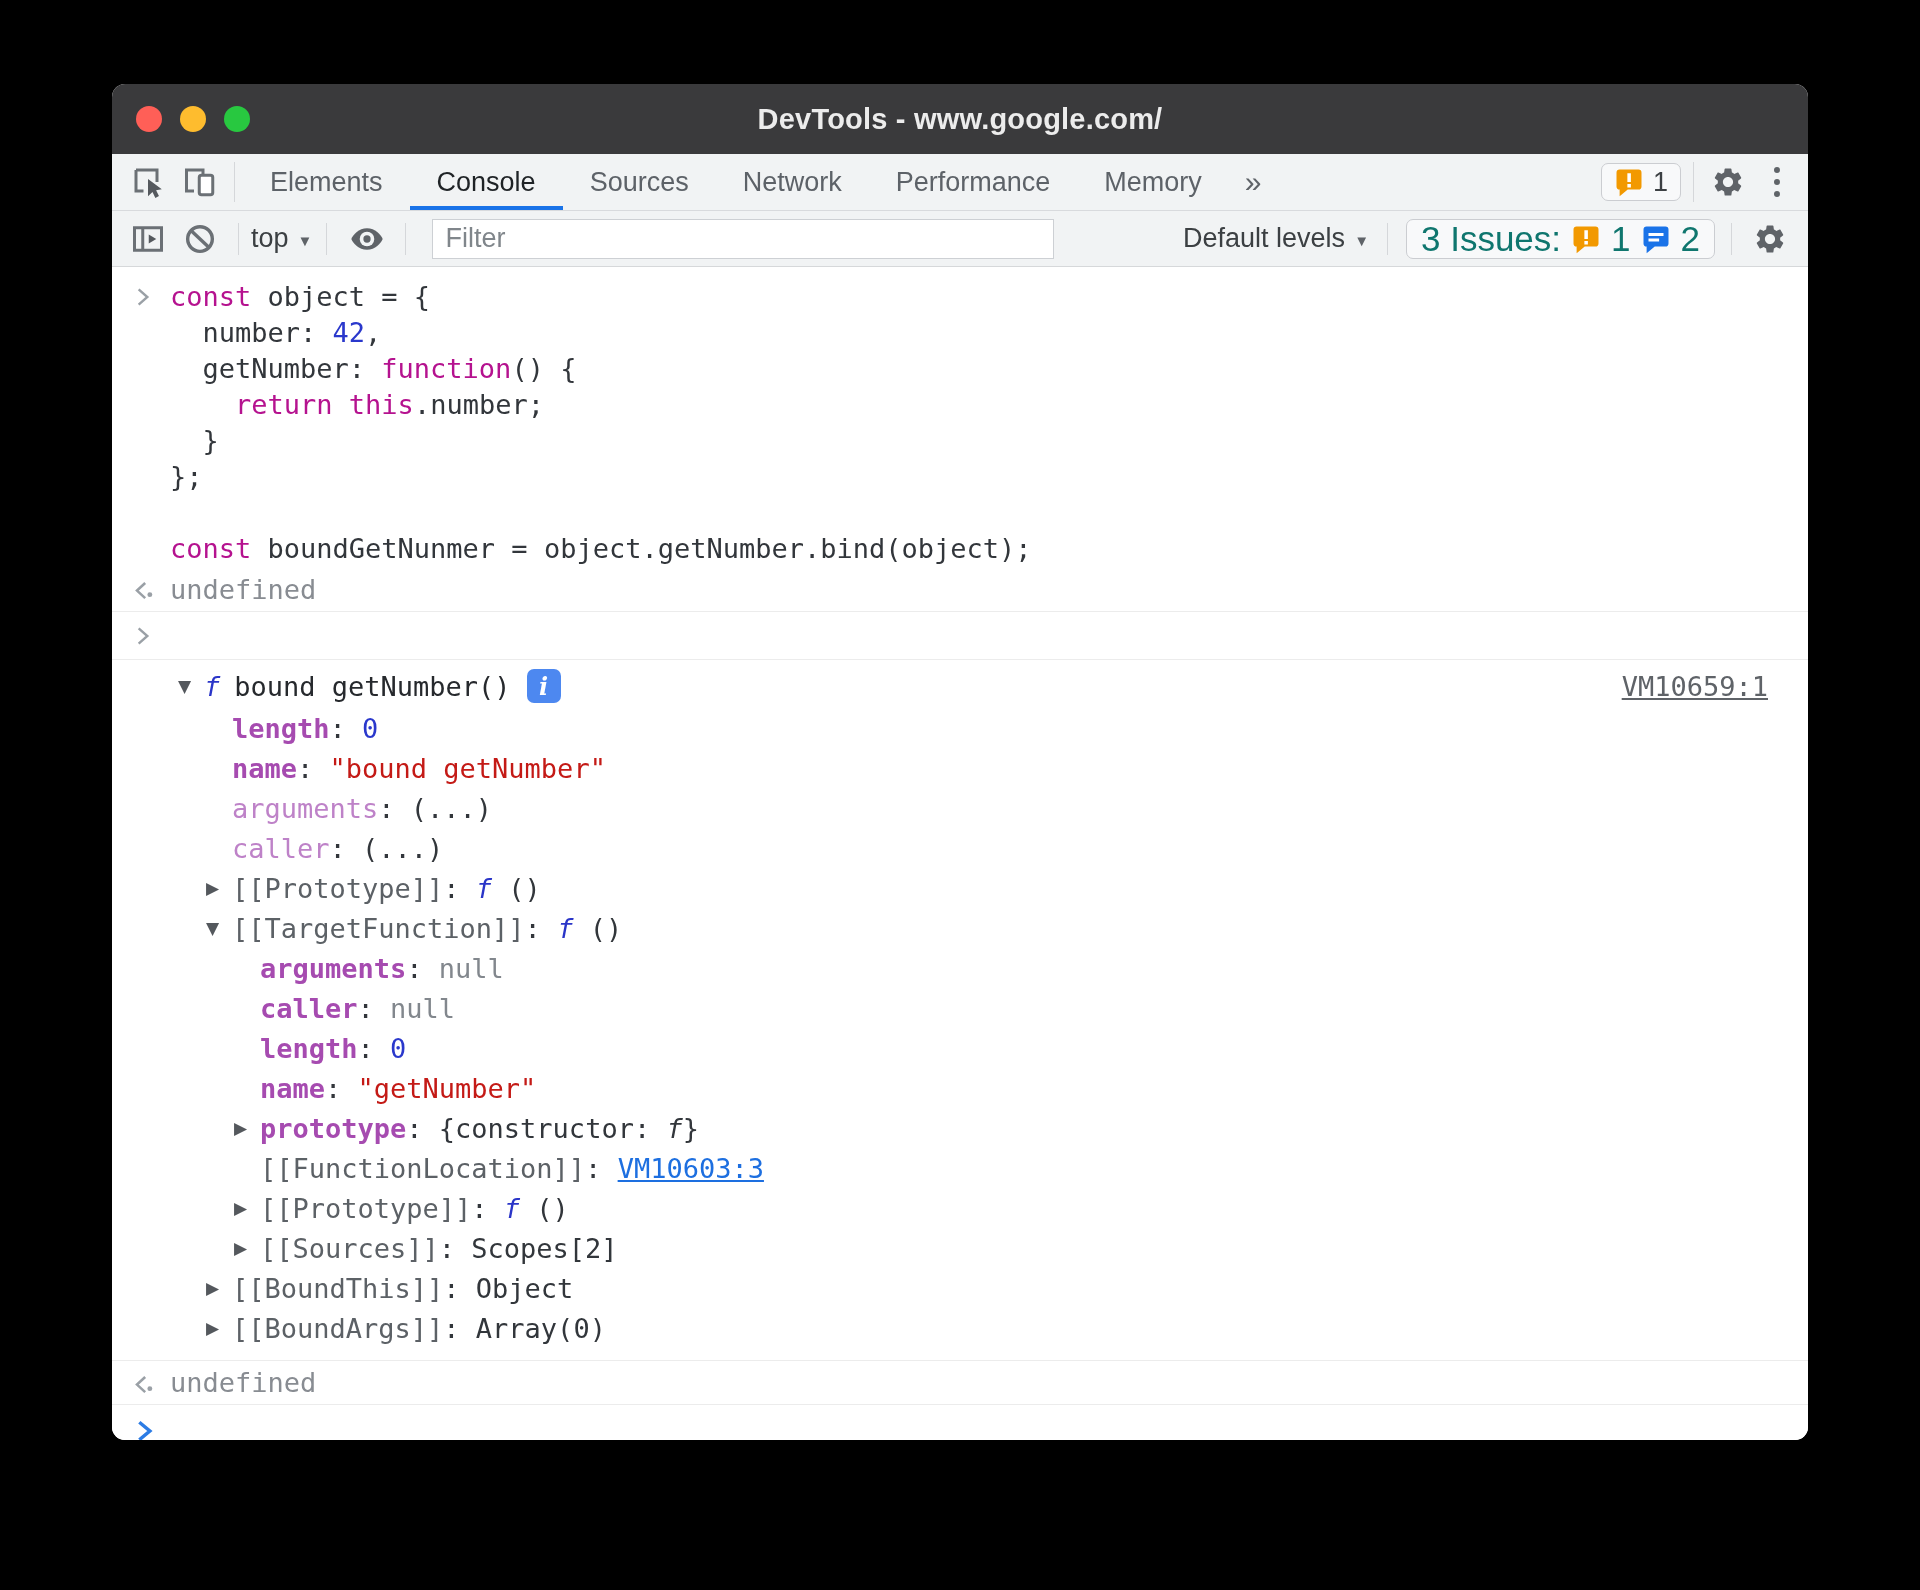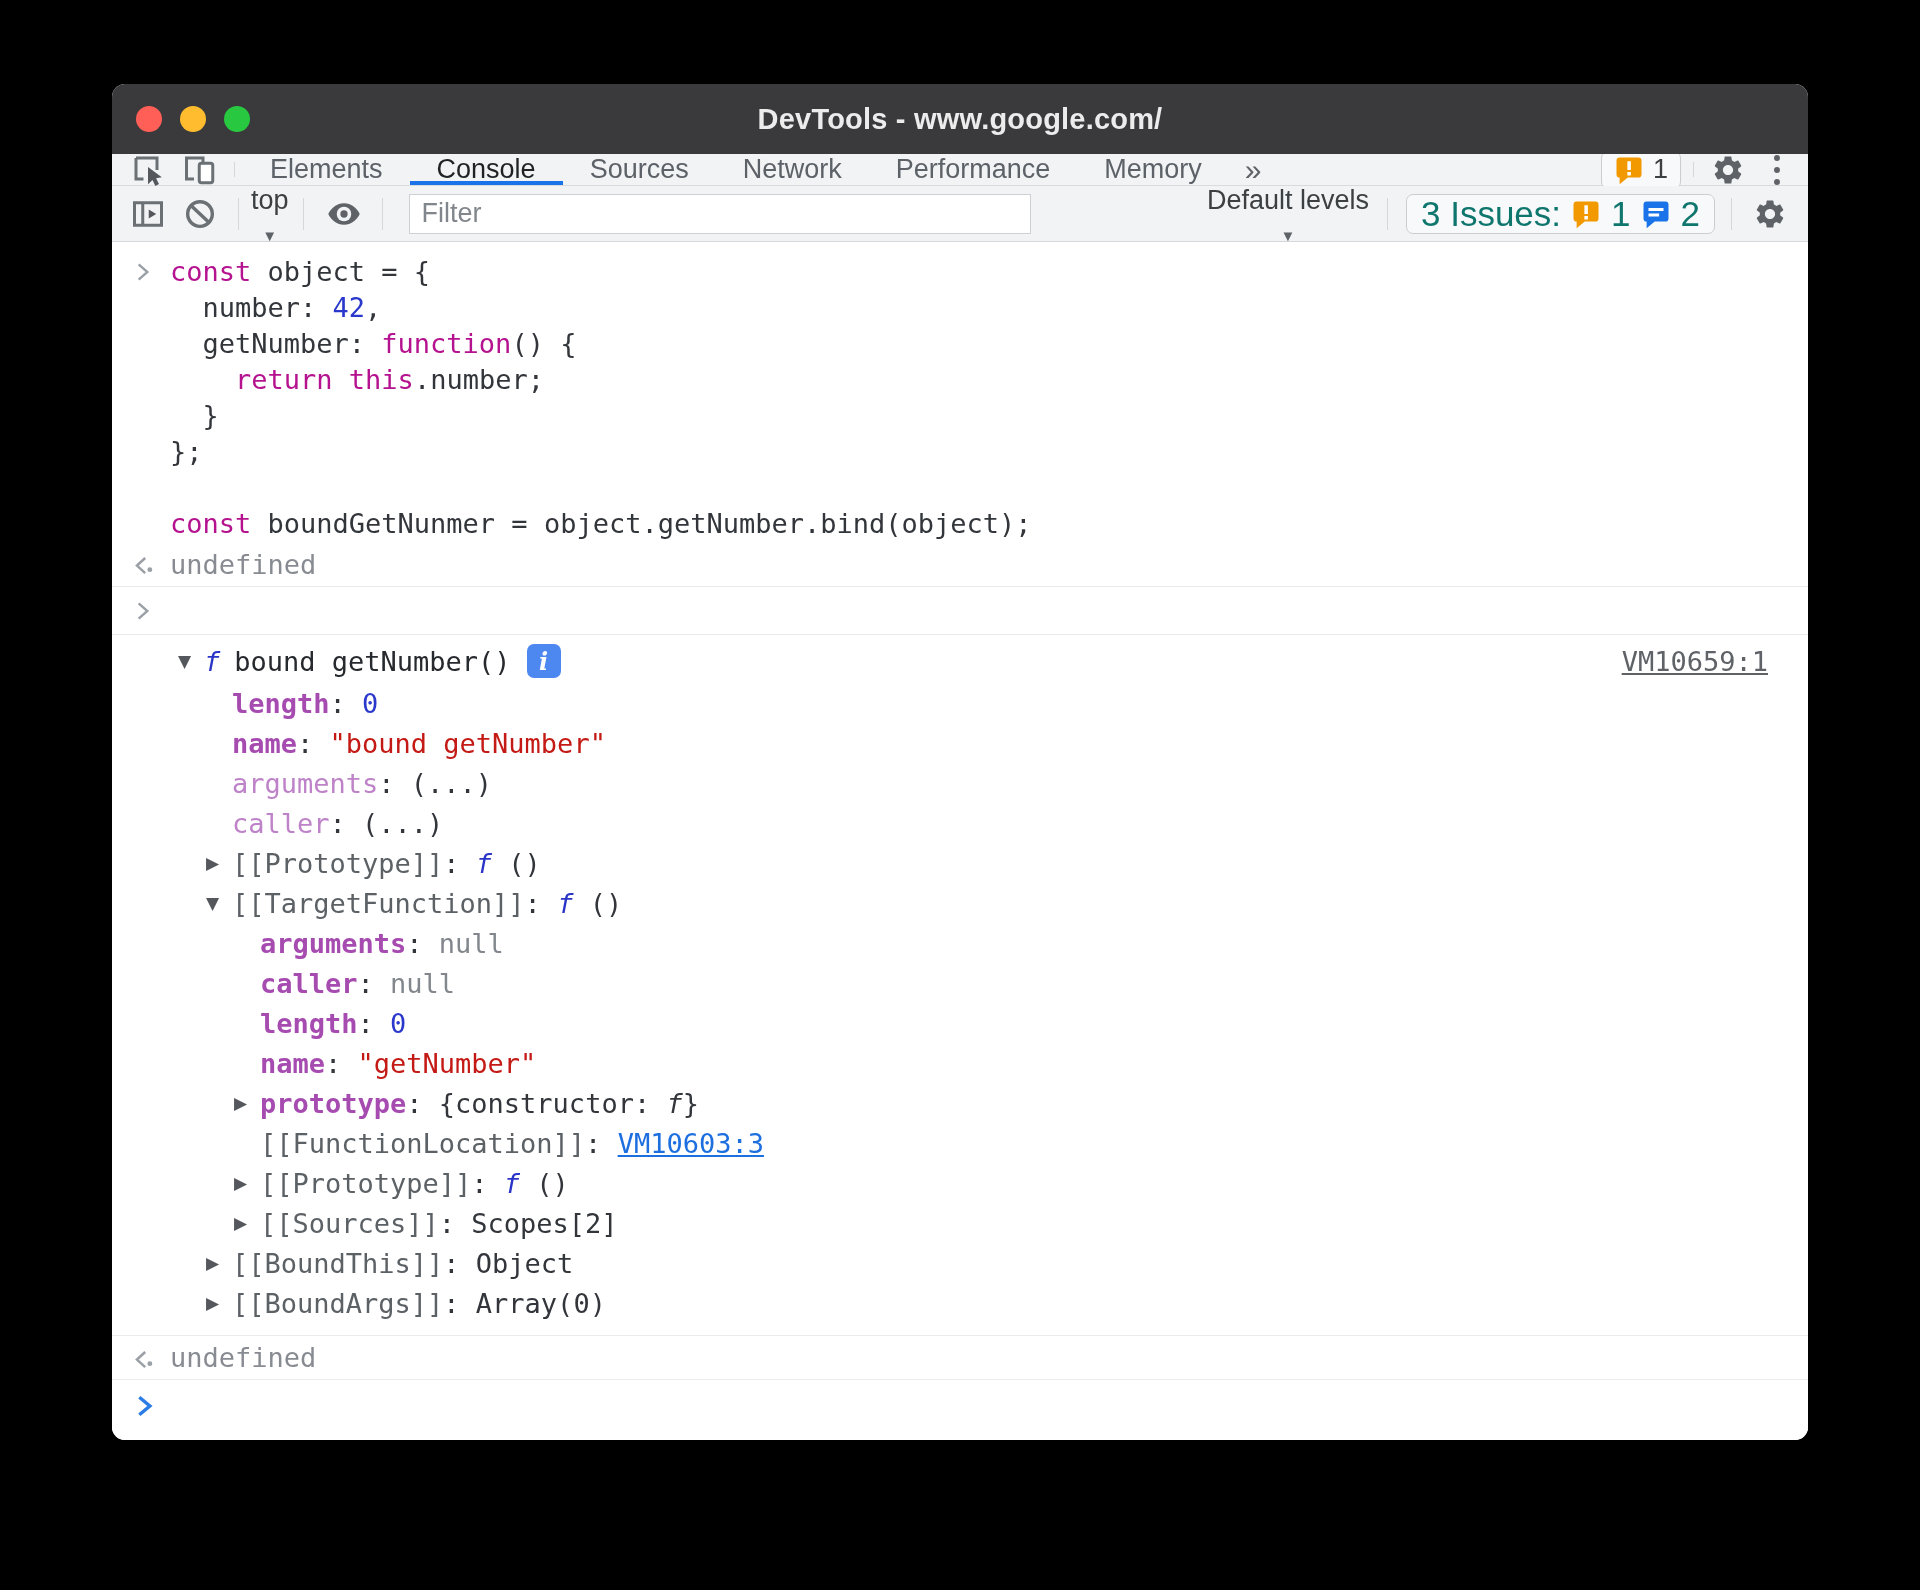--- a/index.html
+++ b/index.html
@@ -9,39 +9,39 @@
             background:#fff; border-radius:13px; overflow:hidden;
             display:flex; flex-direction:column; }
   
   .titlebar { height:70px; background:#3a3a3c; flex:0 0 auto; position:relative;
               display:flex; align-items:center; justify-content:center; }
   .traffic { position:absolute; left:24px; top:0; height:100%; display:flex; align-items:center; gap:18px; }
   .light { width:26px; height:26px; border-radius:50%; }
   .light.red { background:#ff5f57; } .light.yellow { background:#febc2e; } .light.green { background:#28c840; }
   .title { color:#ececec; font-size:29px; font-weight:bold; letter-spacing:.2px; }
   
-  .tabbar { height:32px; background:#f1f3f4; border-bottom:1px solid #d8dadd; flex:0 0 auto;
+  .tabbar { height:57px; background:#f1f3f4; border-bottom:1px solid #d8dadd; flex:0 0 auto;
             display:flex; align-items:stretch; padding-left:10px; }
   .icon-btn { display:flex; align-items:center; justify-content:center; width:52px; flex:0 0 auto; cursor:pointer; }
   .vsep { width:1px; background:#d5d7da; margin:8px 8px; flex:0 0 auto; }
   .tabs { display:flex; align-items:stretch; }
   .tab { display:flex; align-items:center; padding:0 27px; font-size:27px; color:#5d6268;
          border-bottom:4px solid transparent; border-top:4px solid transparent; cursor:pointer; }
   .tab.active { color:#1f2326; border-bottom-color:#1a73e8;text-align:center; }
   .tab-more { display:flex; align-items:center; padding:0 16px; font-size:30px; color:#5f6368; cursor:pointer; }
   .tb-spacer { flex:1; }
   .tab-badge { align-self:center; display:flex; align-items:center; gap:9px; height:38px; padding:0 12px;
                border:1px solid #cbcdd1; border-radius:7px; background:#f8f9fa; cursor:pointer; margin-right:4px; }
   .tab-badge .cnt { font-size:27px; color:#3c4043; }
   .kebab { display:flex; flex-direction:column; justify-content:center; align-items:center; gap:6px; width:46px; margin-right:8px; cursor:pointer; }
   .kebab i { width:6px; height:6px; border-radius:50%; background:#5f6368; }
   
   .toolbar { height:56px; background:#f1f3f4; border-bottom:1px solid #d6d8da; flex:0 0 auto;
              display:flex; align-items:center; padding:0 16px 0 10px; }
-  .tool-txt { font-size:27px; color:#3c4043; display:flex; align-items:center; gap:9px; cursor:pointer; white-space:nowrap;flex-direction:column; }
+  .tool-txt { font-size:27px; color:#3c4043; display:flex; align-items:center; gap:9px; cursor:pointer; white-space:nowrap; }
   .caret { font-size:15px; color:#5f6368; transform:translateY(2px); }
   .filter { width:622px; height:40px; margin-left:14px; border:1px solid #cdd0d4; background:#fff;
             font-size:27px; color:#202124; padding:12px 12px; outline:none;
             font-family:"Liberation Sans",sans-serif; }
   .filter::placeholder { color:#80868b; }
   .issues-pill { display:flex; align-items:center; gap:10px; height:40px; padding:0 14px;
                  border:1px solid #cbcdd1; border-radius:7px; background:#f8f9fa; cursor:pointer; white-space:nowrap; }
   .issues-pill .lbl, .issues-pill .cnt { font-size:35px; color:#0f766e; }
   .bubble { display:flex; align-items:center; }
   

